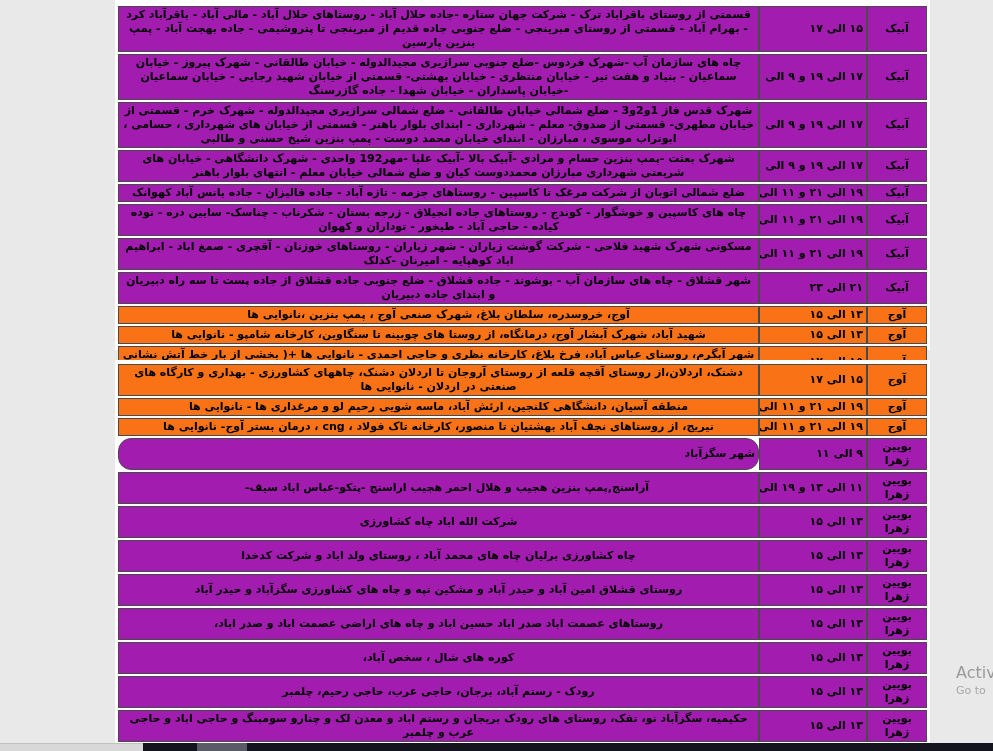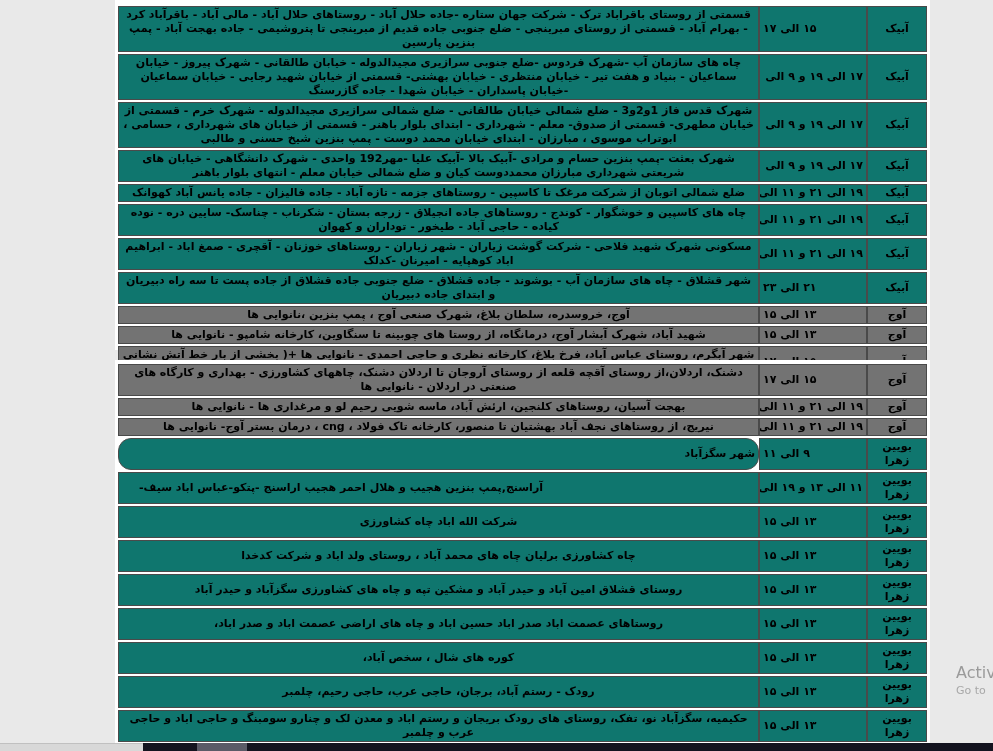--- a/index.html
+++ b/index.html
@@ -17,24 +17,24 @@
     width:809px;margin:0 3px;direction:rtl;
     border-collapse:separate;border-spacing:0 2px;table-layout:fixed;
   }
   table.sched td{
     border:1px solid #4a4a4a;
     font-size:11px;line-height:14px;
     padding:1px 3px;color:#000;font-weight:bold;
     vertical-align:middle;overflow:hidden;
   }
   td.region{width:52px;text-align:center;margin-top:36px;}
-  td.time{width:100px;text-align:left;white-space:nowrap;}
+  td.time{width:100px;text-align:right;white-space:nowrap;}
   td.area{text-align:center;}
-  tr.tone-yellow td{background:#0f766e;}
-  tr.tone-gray td{background:#737373;}
+  tr.tone-yellow td{background:#a21caf;}
+  tr.tone-gray td{background:#f97316;}
   .watermark{
     position:absolute;left:956px;top:663px;width:40px;overflow:hidden;
     color:#9b9b9b;text-align:left;white-space:nowrap;
   }
   .wm-line1{font-size:16px;line-height:20px;color:#9a9a9a;}
   .wm-line2{font-size:11px;line-height:16px;color:#a8a8a8;}
   .bottom-bar{position:absolute;left:0;bottom:0;width:993px;height:8px;}
   .bar-left{position:absolute;left:0;bottom:0;width:143px;height:8px;background:#d8d8d8;border-top:1px solid #c0c0c0;box-sizing:border-box;}
   .bar-track{position:absolute;left:143px;bottom:0;width:850px;height:8px;background:#14141f;}
   .bar-thumb{position:absolute;left:197px;bottom:0;width:50px;height:8px;background:#5b5b67;}
@@ -120,36 +120,36 @@
     <table class="sched" dir="rtl">
       <tbody>
           <tr class="tone-gray">
             <td class="region">آوج</td>
             <td class="time">۱۵ الی ۱۷</td>
             <td class="area">دشنک، اردلان،از روستای آقچه قلعه از روستای آروجان تا اردلان دشنک، چاههای کشاورزی - بهداری و کارگاه های صنعتی در اردلان  - نانوایی ها</td>
           </tr>
           <tr class="tone-gray">
             <td class="region">آوج</td>
             <td class="time">۱۹ الی ۲۱ و ۱۱ الی ۱۳</td>
-            <td class="area">بهجت آسیان، روستاهای کلنجین، ارئش آباد، ماسه شویی رحیم لو و مرغداری ها  - نانوایی ها</td>
+            <td class="area">منطقه آسیان، دانشگاهی کلنجین، ارئش آباد، ماسه شویی رحیم لو و مرغداری ها  - نانوایی ها</td>
           </tr>
           <tr class="tone-gray">
             <td class="region">آوج</td>
             <td class="time">۱۹ الی ۲۱ و ۱۱ الی ۱۳</td>
             <td class="area">نیریج، از روستاهای نجف آباد بهشتیان تا منصور، کارخانه تاک فولاد ، cng ، درمان بستر آوج- نانوایی ها</td>
           </tr>
           <tr class="tone-yellow">
             <td class="region">بویین زهرا</td>
             <td class="time">۹ الی ۱۱</td>
             <td class="area" style="text-align: right; border-radius: 13px;">شهر سگزآباد</td>
           </tr>
           <tr class="tone-yellow">
             <td class="region">بویین زهرا</td>
             <td class="time">۱۱ الی ۱۳ و ۱۹ الی ۲۱</td>
-            <td class="area" style="text-align: left; padding-left: 20px;">آراسنج,پمپ بنزین هجیب و هلال احمر هجیب اراسنج -پتکو-عباس اباد سیف-</td>
+            <td class="area" style="text-align: center; padding-left: 20px;">آراسنج,پمپ بنزین هجیب و هلال احمر هجیب اراسنج -پتکو-عباس اباد سیف-</td>
           </tr>
           <tr class="tone-yellow">
             <td class="region">بویین زهرا</td>
             <td class="time">۱۳ الی ۱۵</td>
             <td class="area">شرکت الله اباد چاه کشاورزی</td>
           </tr>
           <tr class="tone-yellow">
             <td class="region">بویین زهرا</td>
             <td class="time">۱۳ الی ۱۵</td>
             <td class="area">چاه کشاورزی برلیان چاه های محمد آباد ،  روستای ولد اباد و شرکت کدخدا</td>

